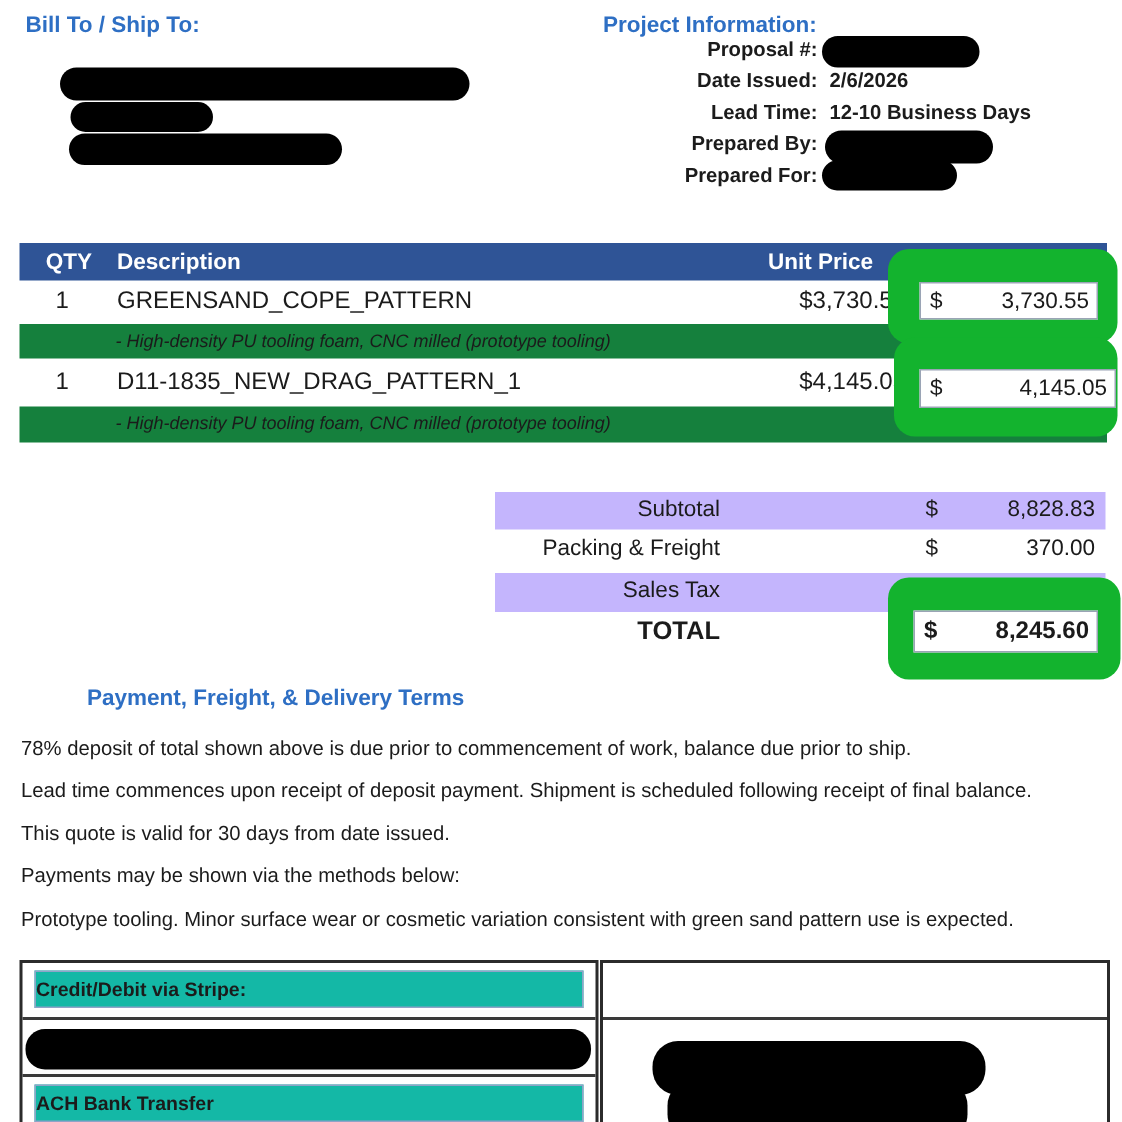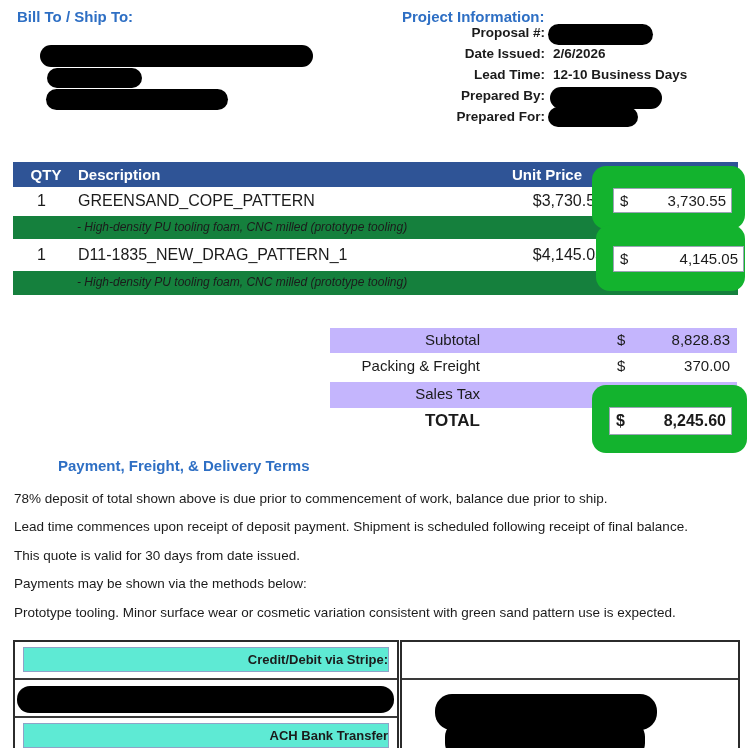--- a/index.html
+++ b/index.html
@@ -39,21 +39,21 @@
   .sum-row .lbl{position:absolute;left:0;top:3px;width:150px;text-align:right;}
   .sum-row .cur{position:absolute;left:287px;top:3px;}
   .sum-row .amt{position:absolute;right:7px;top:3px;text-align:right;}
   .sum-row.total .lbl{font-weight:bold;font-size:17px;top:2px;}
 
   
   .para{position:absolute;left:14px;width:720px;font-size:13.5px;}
 
   
   .pay-tbl{position:absolute;border:2px solid #2b2b2b;background:#fff;}
-  .pay-cell{position:absolute;background:#5eead4;border:1px solid #8fa3c8;text-align:right;font-size:13px;font-weight:bold;line-height:23px;}
+  .pay-cell{position:absolute;background:#14b8a6;border:1px solid #8fa3c8;text-align:left;font-size:13px;font-weight:bold;line-height:23px;}
   .pay-line{position:absolute;left:0;width:100%;height:2px;background:#3a3a3a;}
 </style>
 </head>
 <body>
 
 <div class="page">
 
   <div class="abs blue-head" style="left:17px;top:8px;">Bill To / Ship To:</div>
   <div class="redact" style="left:40px;top:45px;width:273px;height:22px;"></div>
   <div class="redact" style="left:47px;top:68px;width:95px;height:20px;"></div>

